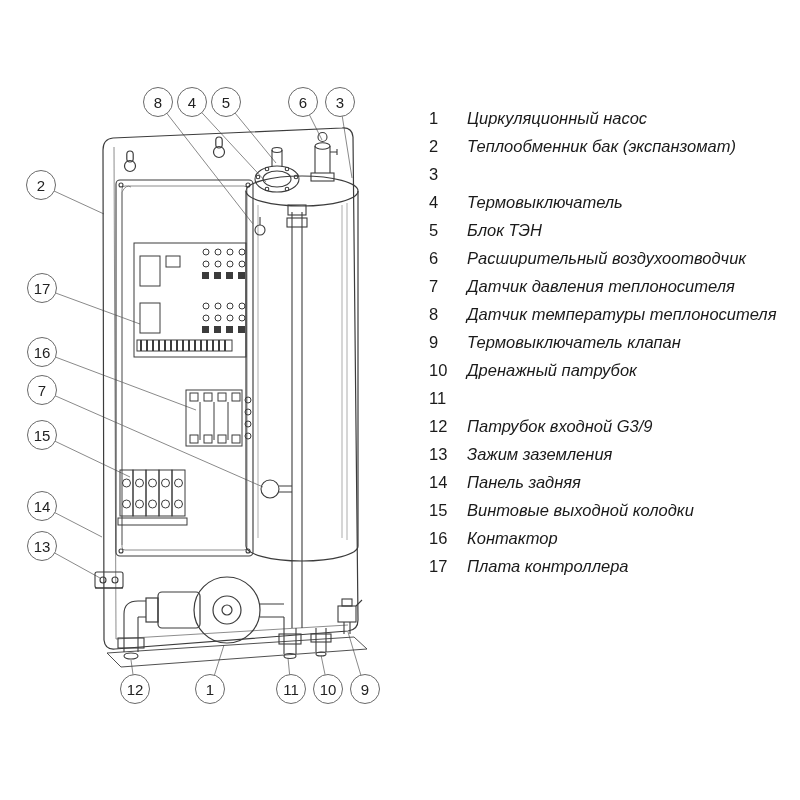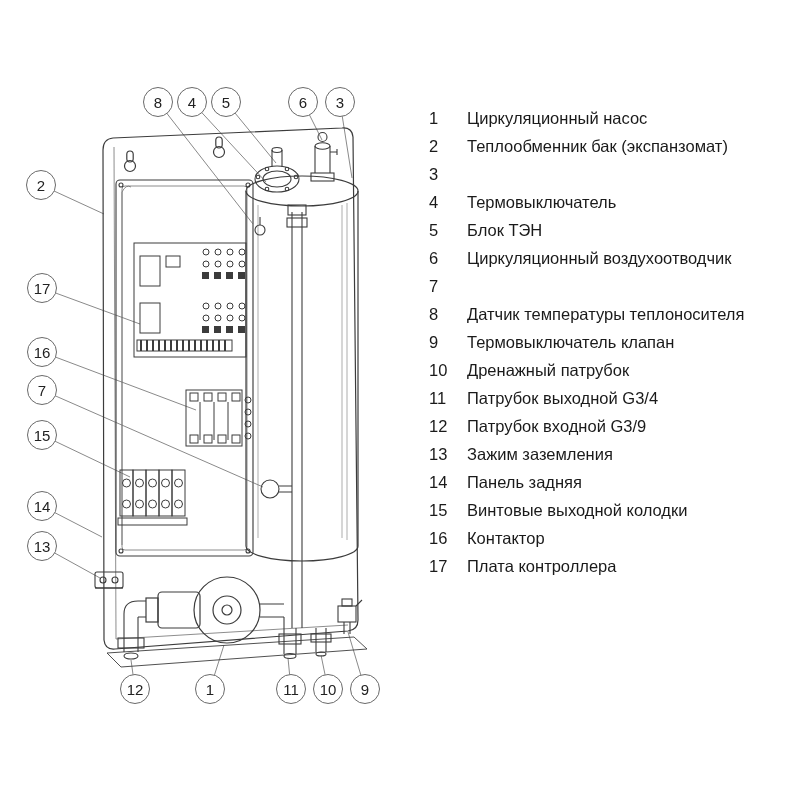--- a/index.html
+++ b/index.html
@@ -10,21 +10,21 @@
   .stage{position:absolute;inset:0;}
   svg.art{position:absolute;left:0;top:0;}
   .callout{
     position:absolute;width:30px;height:30px;border:1.4px solid #6a6a6a;
     border-radius:50%;background:#fff;display:flex;align-items:center;
     justify-content:center;font-size:15px;color:#222;box-sizing:border-box;
   }
   .legend{position:absolute;left:429px;top:104px;width:360px;}
   .legend-row{display:flex;line-height:28px;font-size:16.5px;}
   .legend-num{display:inline-block;width:38px;flex:0 0 38px;}
-  .legend-label{flex:1;white-space:nowrap;}
+  .legend-label{flex:1;white-space:nowrap;font-style:italic;}
 </style>
 </head>
 <body>
 
 <div class="stage">
 
   <svg class="art" width="800" height="800" viewBox="0 0 800 800">
 
     <g stroke="#8a8a8a" stroke-width="1" fill="none">
       <path d="M158,102 L253,224"></path>
@@ -258,40 +258,40 @@
     <div class="legend-row">
         <span class="legend-num">4</span>
         <span class="legend-label">Термовыключатель</span>
       </div>
     <div class="legend-row">
         <span class="legend-num">5</span>
         <span class="legend-label">Блок ТЭН</span>
       </div>
     <div class="legend-row">
         <span class="legend-num">6</span>
-        <span class="legend-label">Циркуляционный воздухоотводчик</span>
+        <span class="legend-label">Расширительный воздухоотводчик</span>
       </div>
     <div class="legend-row">
         <span class="legend-num">7</span>
+        <span class="legend-label">Датчик давления теплоносителя</span>
       </div>
     <div class="legend-row">
         <span class="legend-num">8</span>
         <span class="legend-label">Датчик температуры теплоносителя</span>
       </div>
     <div class="legend-row">
         <span class="legend-num">9</span>
         <span class="legend-label">Термовыключатель клапан</span>
       </div>
     <div class="legend-row">
         <span class="legend-num">10</span>
         <span class="legend-label">Дренажный патрубок</span>
       </div>
     <div class="legend-row">
         <span class="legend-num">11</span>
-        <span class="legend-label">Патрубок выходной G3/4</span>
       </div>
     <div class="legend-row">
         <span class="legend-num">12</span>
         <span class="legend-label">Патрубок входной G3/9</span>
       </div>
     <div class="legend-row">
         <span class="legend-num">13</span>
         <span class="legend-label">Зажим заземления</span>
       </div>
     <div class="legend-row">

